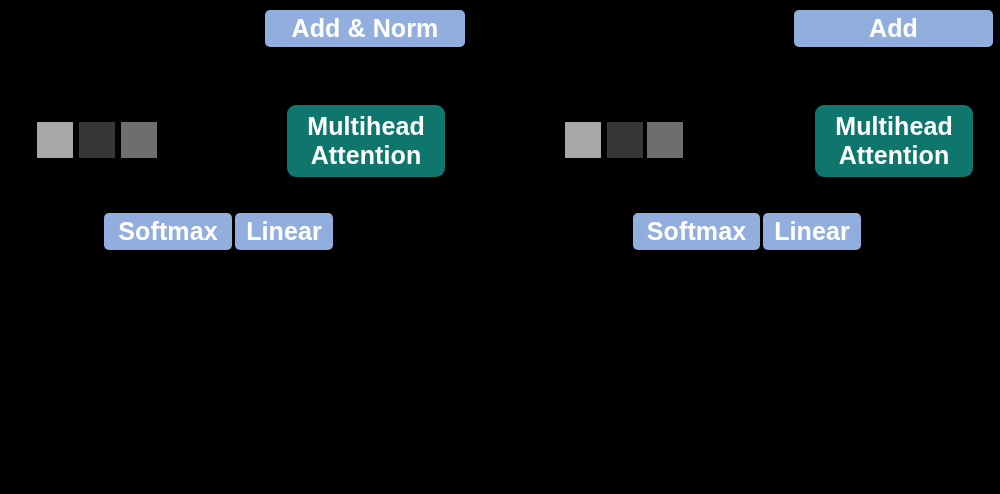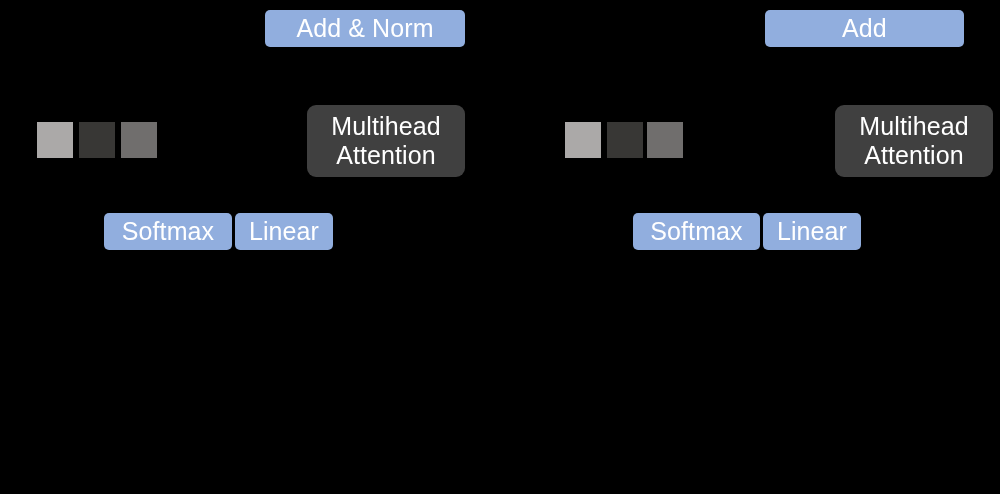--- a/index.html
+++ b/index.html
@@ -29,38 +29,37 @@
     line-height: 1.18;
     letter-spacing: 0.1px;
     -webkit-font-smoothing: antialiased;
   }
   .node.blue {
     background: #91AEDE;
     border-radius: 5px;
     font-size: 25px;
   }
   .node.orange {
-    background: #404040;
+    background: #0f766e;
     border-radius: 9px;
     font-size: 25px;
-    margin-left: 20px;
   }
   .token {
     position: absolute;
     box-sizing: border-box;
   }
   .node-label {
     display: block;
     white-space: pre-line;
   }
 </style>
 </head>
 <body>
 
-<div id="canvas" style="background: rgb(0, 0, 0);">
+<div id="canvas" style="background: rgb(0, 0, 0); font-weight: bold;">
 
 <div style="position: absolute; left: 0px; top: 0px; width: 100%; height: 100%;">
       <div class="token" style="left: 37px; top: 122px; width: 36px; height: 36px; background: rgb(171, 169, 168);"></div>
       <div class="token" style="left: 79px; top: 122px; width: 36px; height: 36px; background: rgb(56, 55, 53);"></div>
       <div class="token" style="left: 121px; top: 122px; width: 36px; height: 36px; background: rgb(112, 110, 109);"></div>
       <div class="node blue" style="left: 265px; top: 10px; width: 200px; height: 37px;">
         <span class="node-label">Add &amp; Norm</span>
       </div>
       <div class="node orange" style="left: 287px; top: 105px; width: 158px; height: 72px;">
         <span class="node-label">Multihead
@@ -70,21 +69,21 @@
         <span class="node-label">Softmax</span>
       </div>
       <div class="node blue" style="left: 235px; top: 213px; width: 98px; height: 37px;">
         <span class="node-label">Linear</span>
       </div>
     </div>
     <div style="position: absolute; left: 0px; top: 0px; width: 100%; height: 100%;">
       <div class="token" style="left: 565px; top: 122px; width: 36px; height: 36px; background: rgb(171, 169, 168);"></div>
       <div class="token" style="left: 607px; top: 122px; width: 36px; height: 36px; background: rgb(56, 55, 53);"></div>
       <div class="token" style="left: 647px; top: 122px; width: 36px; height: 36px; background: rgb(112, 110, 109);"></div>
-      <div class="node blue" style="left: 765px; top: 10px; width: 199px; height: 37px;">
+      <div class="node blue" style="left: 794px; top: 10px; width: 199px; height: 37px;">
         <span class="node-label">Add</span>
       </div>
       <div class="node orange" style="left: 815px; top: 105px; width: 158px; height: 72px;">
         <span class="node-label">Multihead
 Attention</span>
       </div>
       <div class="node blue" style="left: 633px; top: 213px; width: 127px; height: 37px;">
         <span class="node-label">Softmax</span>
       </div>
       <div class="node blue" style="left: 763px; top: 213px; width: 98px; height: 37px;">

